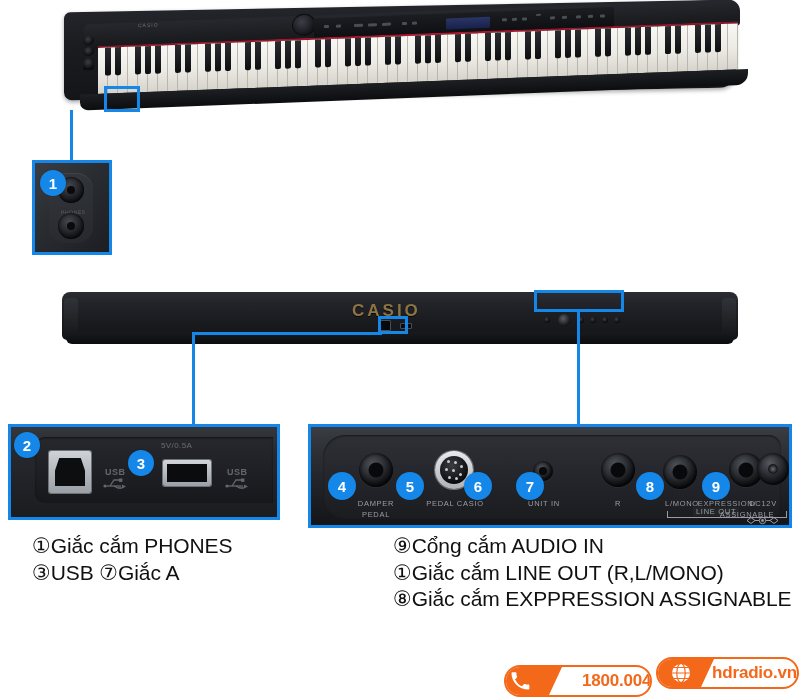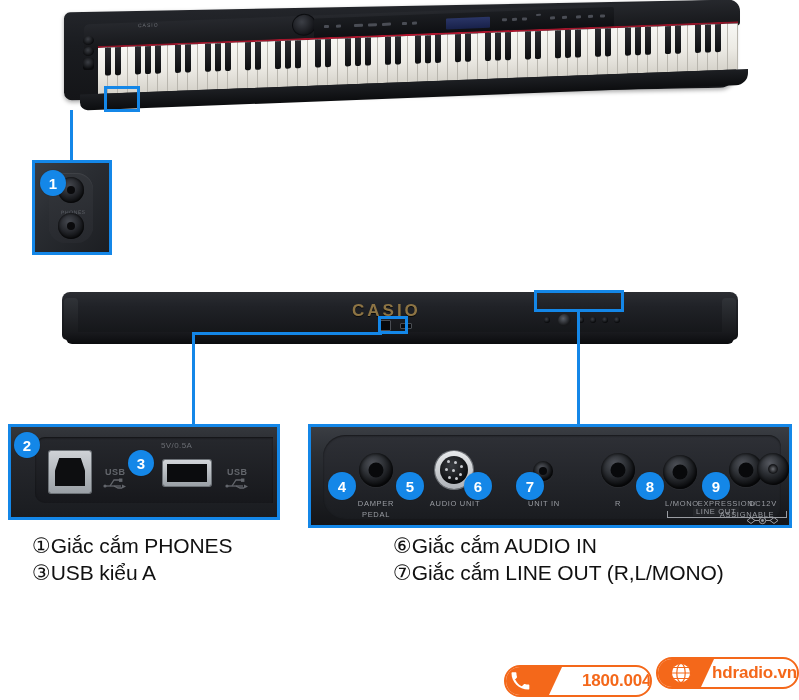--- a/index.html
+++ b/index.html
@@ -539,21 +539,21 @@
       <div class="din-jack" style="left:124px;top:24px">
         <span class="din-pin" style="left:12px;top:9px"></span>
         <span class="din-pin" style="left:19px;top:10px"></span>
         <span class="din-pin" style="left:25px;top:14px"></span>
         <span class="din-pin" style="left:10px;top:17px"></span>
         <span class="din-pin" style="left:17px;top:18px"></span>
         <span class="din-pin" style="left:24px;top:22px"></span>
         <span class="din-pin" style="left:13px;top:25px"></span>
         <span class="din-pin" style="left:20px;top:26px"></span>
       </div>
-      <div class="cp-label" style="left:98px;top:72px;width:92px">AUDIO UNIT</div>
+      <div class="cp-label" style="left:98px;top:72px;width:92px">PEDAL CASIO</div>
 
       <div class="jack small" style="left:222px;top:34px"></div>
       <div class="cp-label" style="left:190px;top:72px;width:86px">UNIT IN</div>
 
       <div class="jack big" style="left:290px;top:26px"></div>
       <div class="jack big" style="left:352px;top:28px"></div>
       <div class="cp-label" style="left:285px;top:72px;width:44px">R</div>
       <div class="cp-label" style="left:338px;top:72px;width:66px">L/MONO</div>
       <div class="lineout-bracket"></div>
       <div class="lineout-word">LINE OUT</div>
@@ -583,28 +583,29 @@
     <div class="badge" style="left:88px;top:48px;width:28px;height:28px">5</div>
     <div class="badge" style="left:156px;top:48px;width:28px;height:28px">6</div>
     <div class="badge" style="left:208px;top:48px;width:28px;height:28px">7</div>
     <div class="badge" style="left:328px;top:48px;width:28px;height:28px">8</div>
     <div class="badge" style="left:394px;top:48px;width:28px;height:28px">9</div>
   </div>
 
   <div class="legend" id="legend-left">
     <ul>
       <li>①Giắc cắm PHONES</li>
-      <li>③USB kiểu A</li>
+      <li>③USB ⑦Giắc A</li>
     </ul>
   </div>
 
   <div class="legend" id="legend-right">
     <ul>
-      <li>⑥Giắc cắm AUDIO IN</li>
-      <li>⑦Giắc cắm LINE OUT (R,L/MONO)</li>
+      <li>⑨Cổng cắm AUDIO IN</li>
+      <li>①Giắc cắm LINE OUT (R,L/MONO)</li>
+      <li>⑧Giắc cắm EXPPRESSION ASSIGNABLE</li>
     </ul>
   </div>
 
   <div id="contact-bar">
     <div class="pill" id="pill-phone">
       <span class="pill-orange"></span>
       <span class="pill-icon">
         <svg width="20" height="20" viewBox="0 0 24 24">
           <path fill="#ffffff" d="M6.6 10.8c1.7 3.4 4.2 5.9 7.6 7.6l2.5-2.5c.3-.3.8-.4 1.2-.3 1.3.4 2.7.7 4.1.7.7 0 1.2.5 1.2 1.2V21c0 .7-.5 1.2-1.2 1.2C10.6 22.2 1.8 13.4 1.8 2.7 1.8 2 2.3 1.5 3 1.5h3.5c.7 0 1.2.5 1.2 1.2 0 1.4.2 2.8.7 4.1.1.4 0 .9-.3 1.2l-2.5 2.8z"></path>
         </svg>

